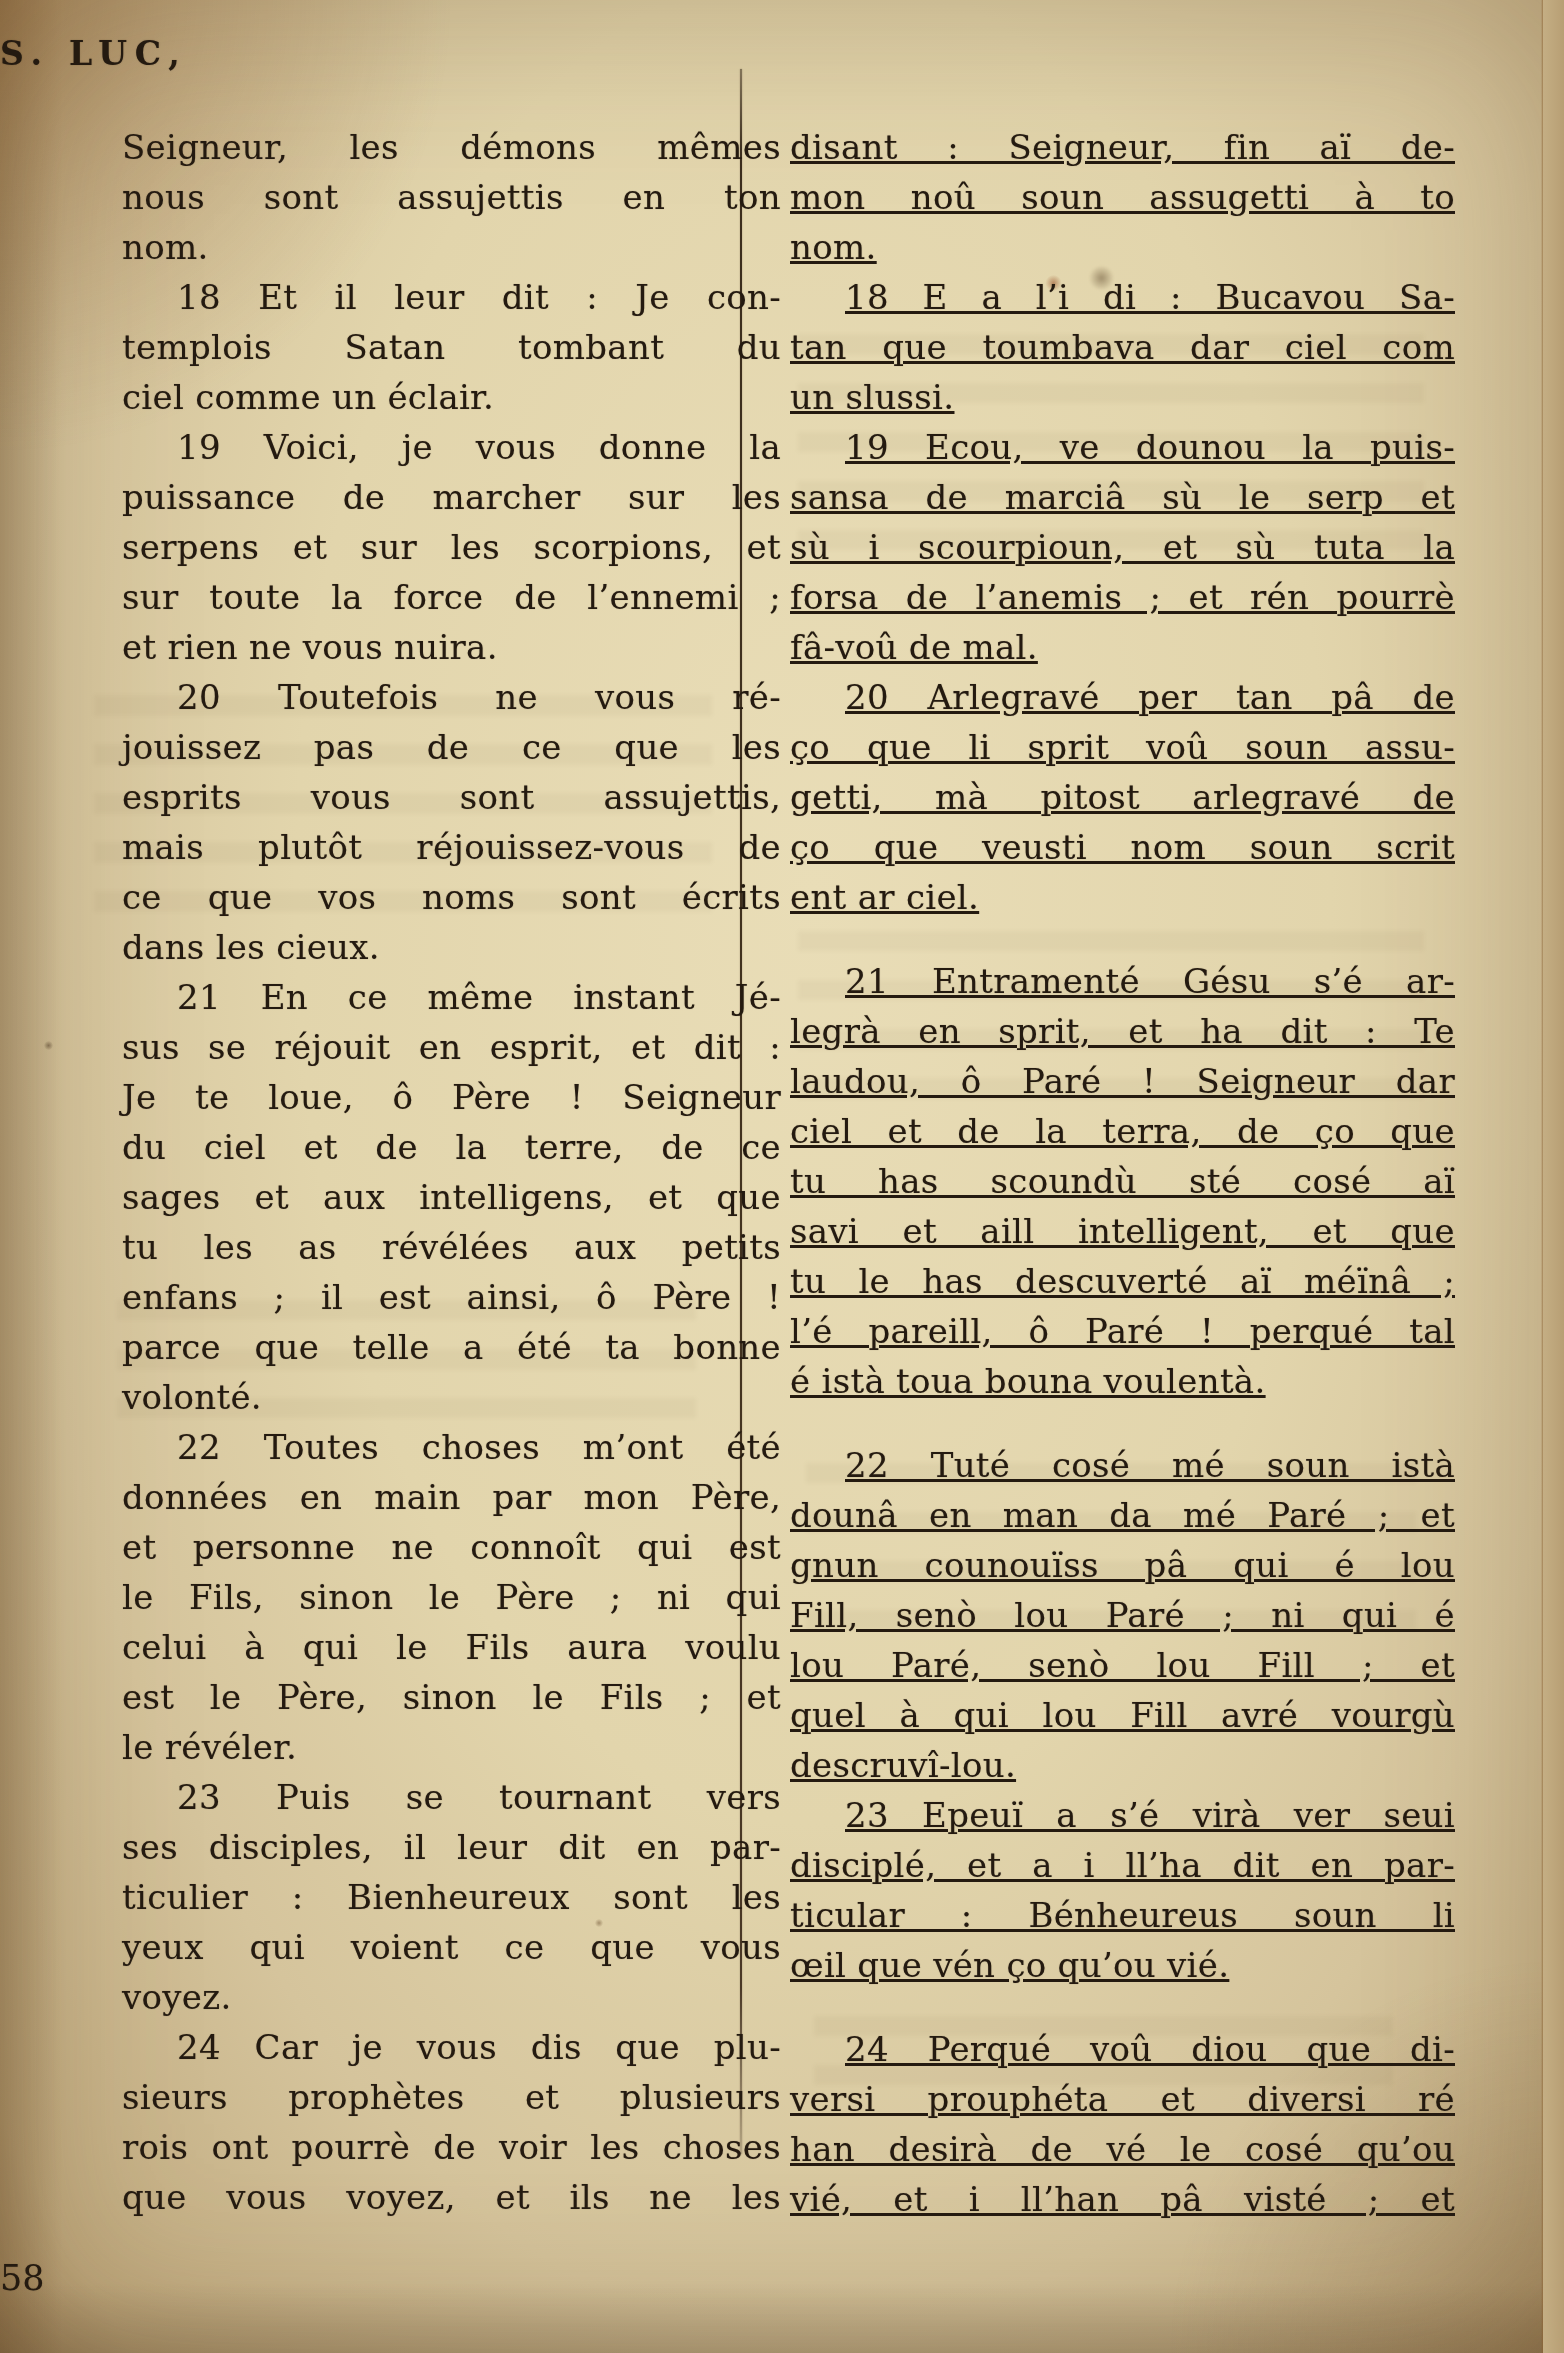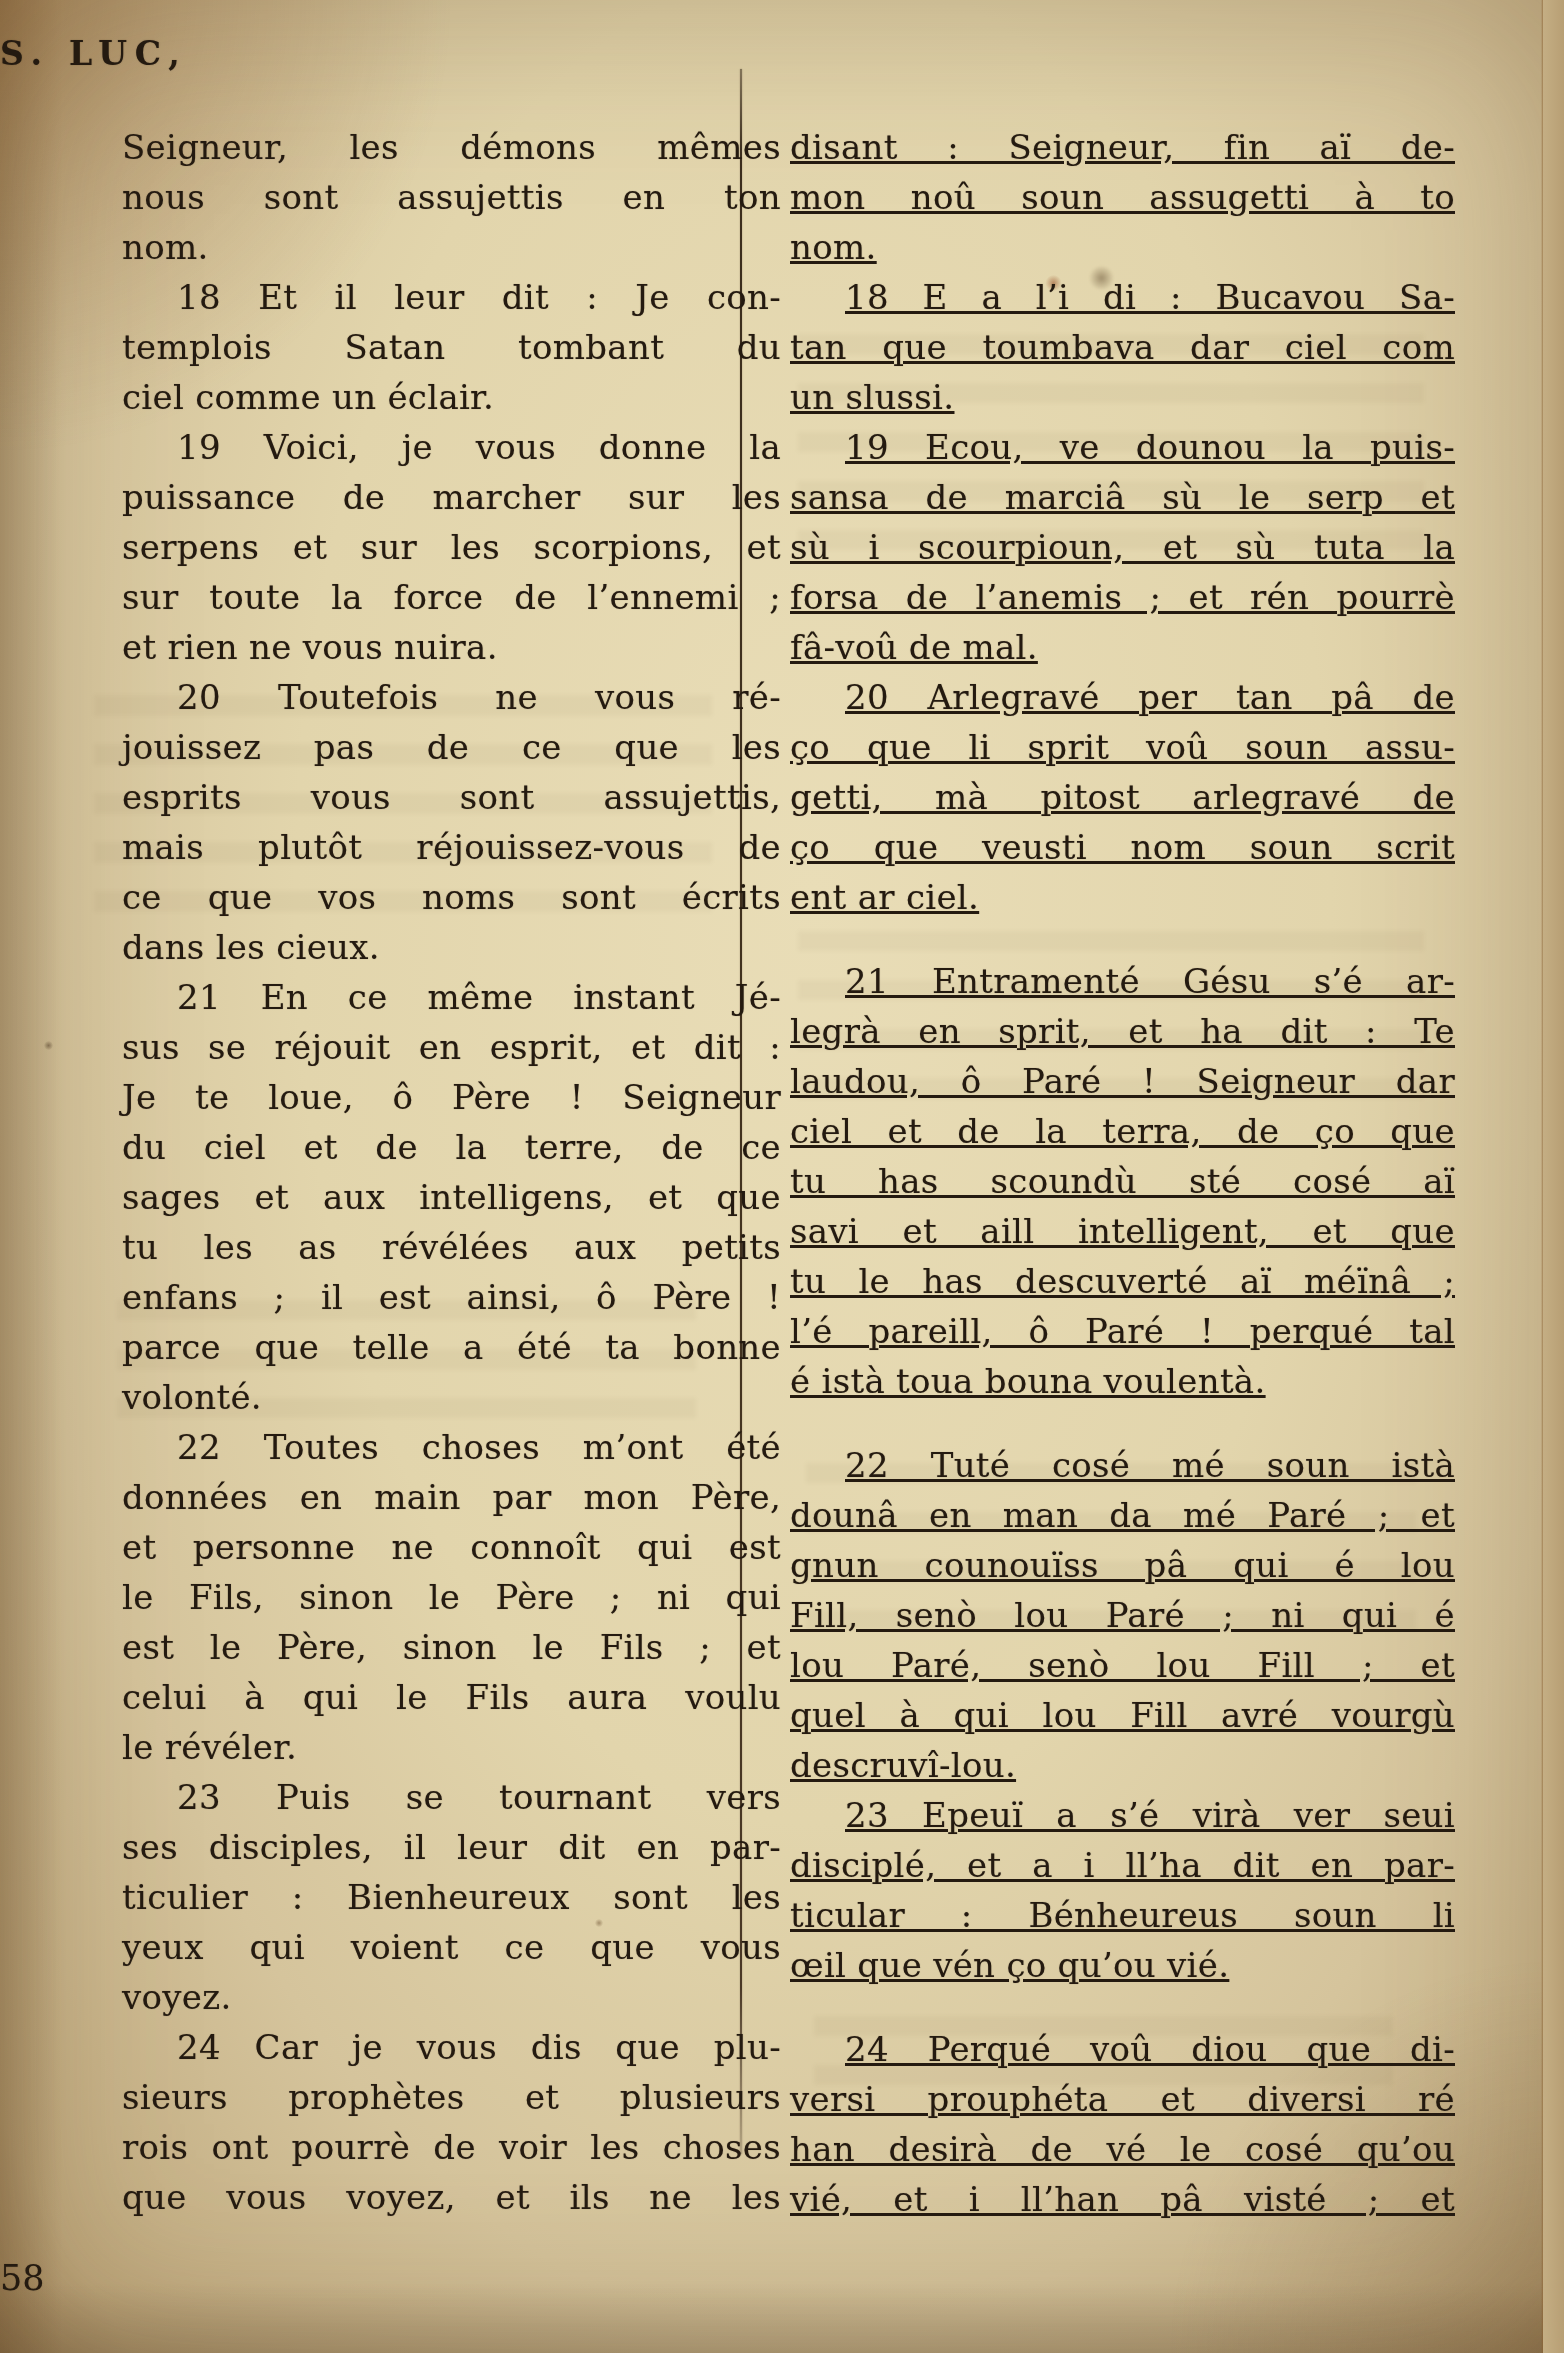--- a/index.html
+++ b/index.html
@@ -125,22 +125,22 @@
     <div class="line">du ciel et de la terre, de ce</div>
     <div class="line">sages et aux intelligens, et que</div>
     <div class="line">tu les as révélées aux petits</div>
     <div class="line">enfans ; il est ainsi, ô Père !</div>
     <div class="line">parce que telle a été ta bonne</div>
     <div class="line short">volonté.</div>
     <div class="line indent">22 Toutes choses m’ont été</div>
     <div class="line">données en main par mon Père,</div>
     <div class="line">et personne ne connoît qui est</div>
     <div class="line">le Fils, sinon le Père ; ni qui</div>
+    <div class="line">celui à qui le Fils aura voulu</div>
     <div class="line">est le Père, sinon le Fils ; et</div>
-    <div class="line">celui à qui le Fils aura voulu</div>
     <div class="line short">le révéler.</div>
     <div class="line indent">23 Puis se tournant vers</div>
     <div class="line">ses disciples, il leur dit en par-</div>
     <div class="line">ticulier : Bienheureux sont les</div>
     <div class="line">yeux qui voient ce que vous</div>
     <div class="line short">voyez.</div>
     <div class="line indent">24 Car je vous dis que plu-</div>
     <div class="line">sieurs prophètes et plusieurs</div>
     <div class="line">rois ont pourrè de voir les choses</div>
     <div class="line">que vous voyez, et ils ne les</div>

